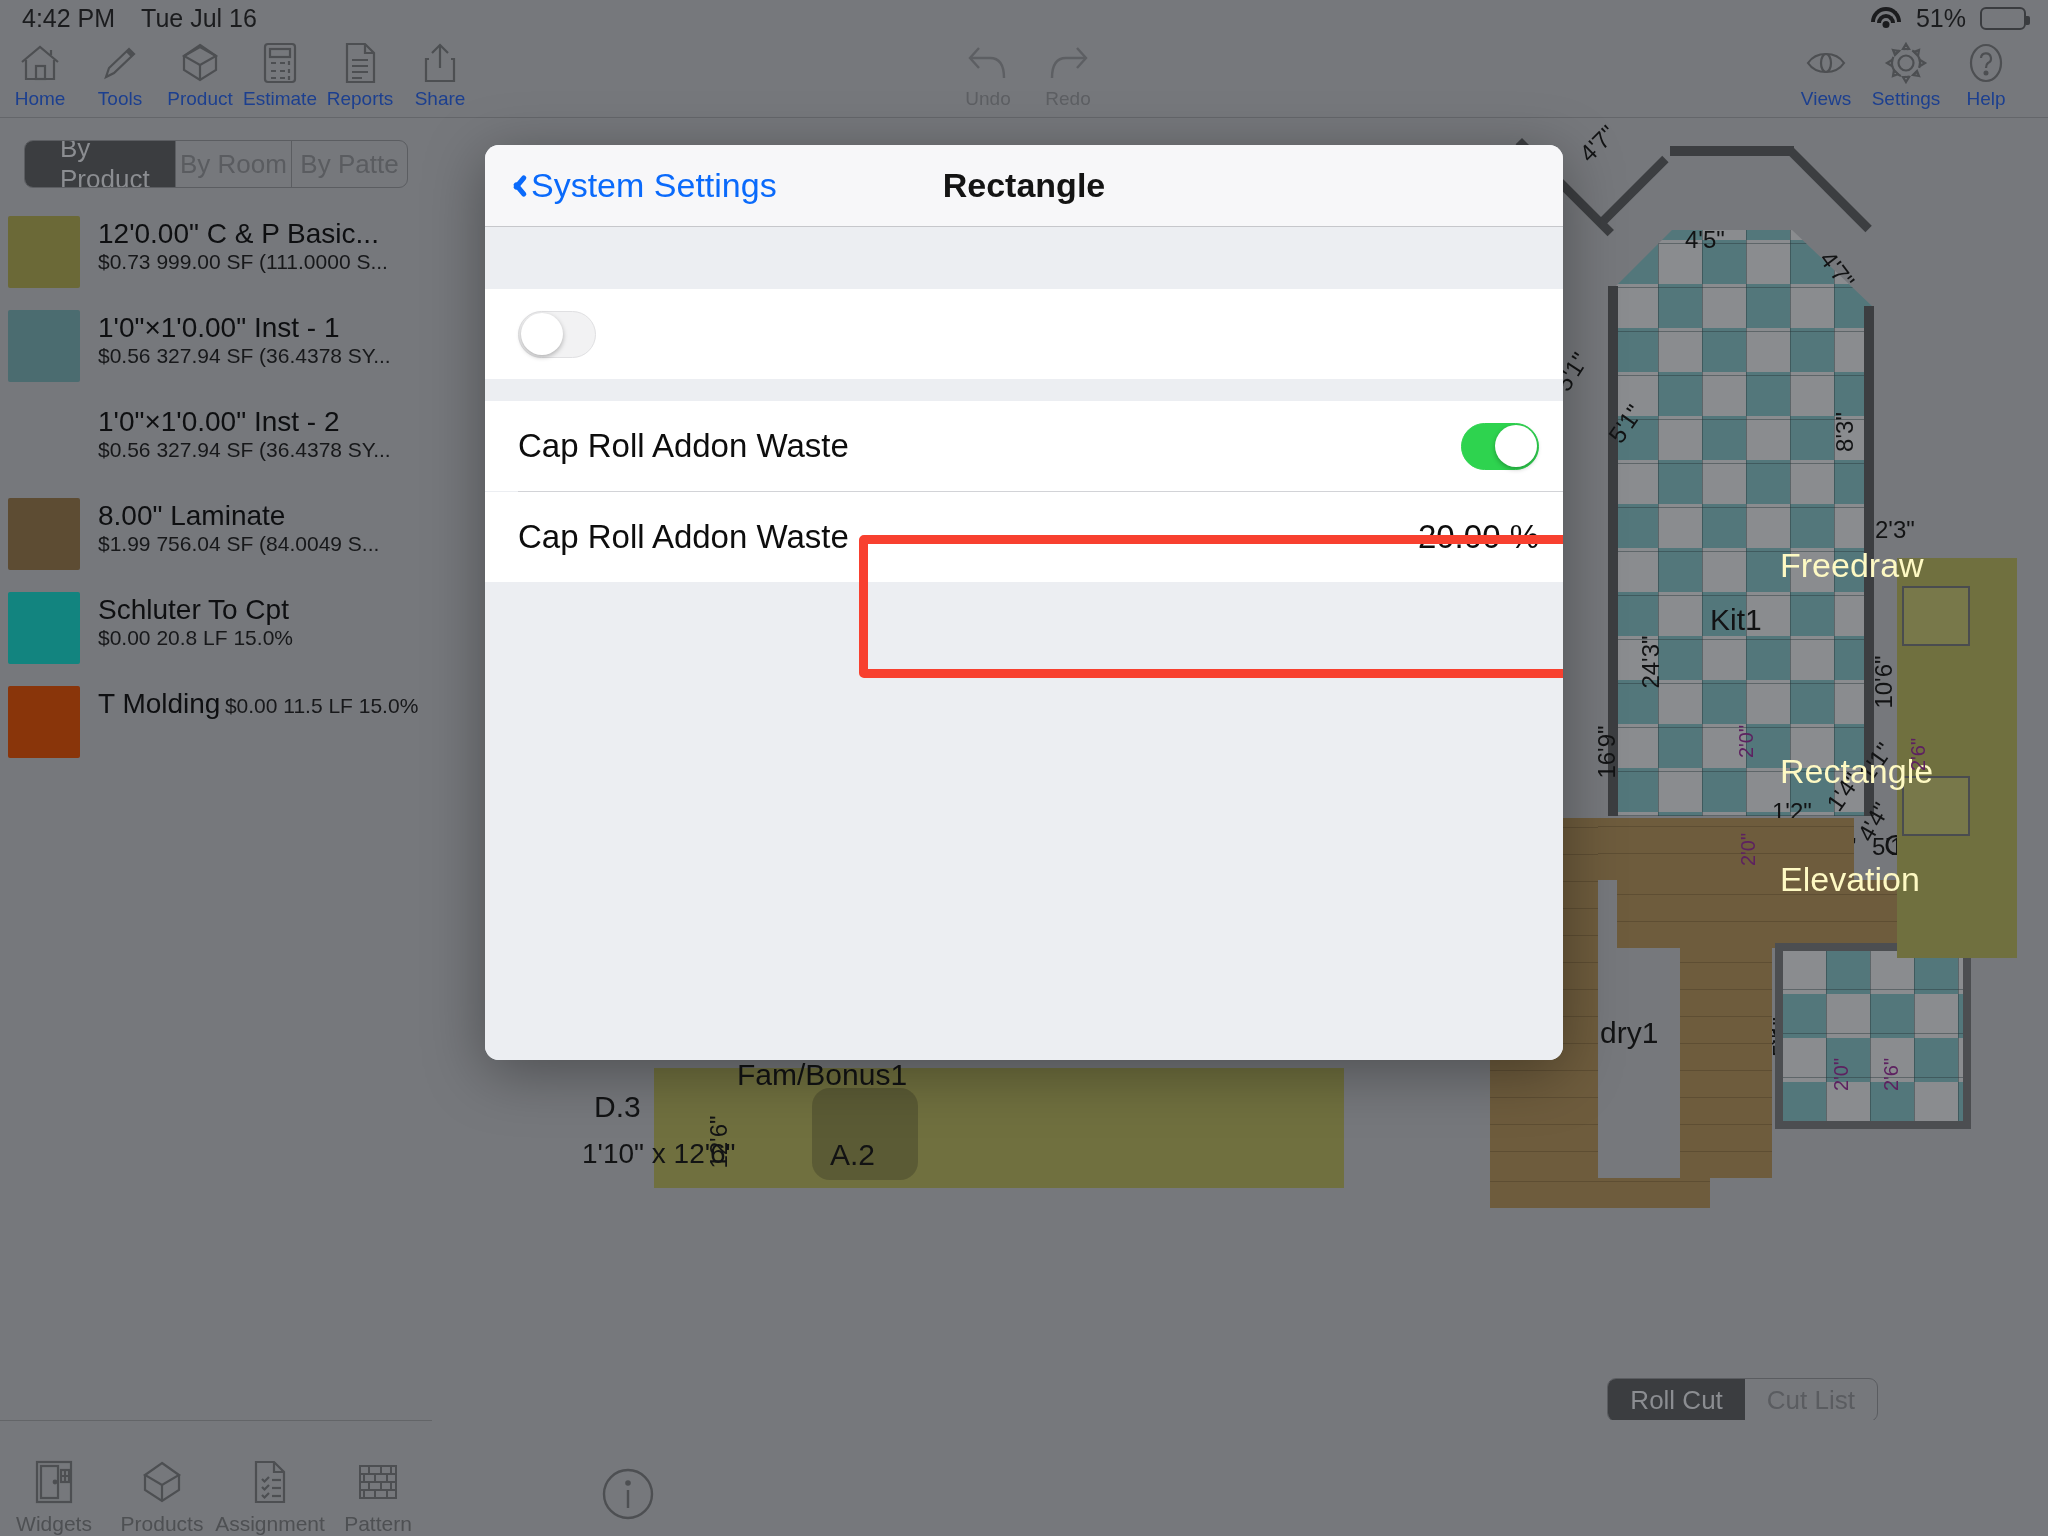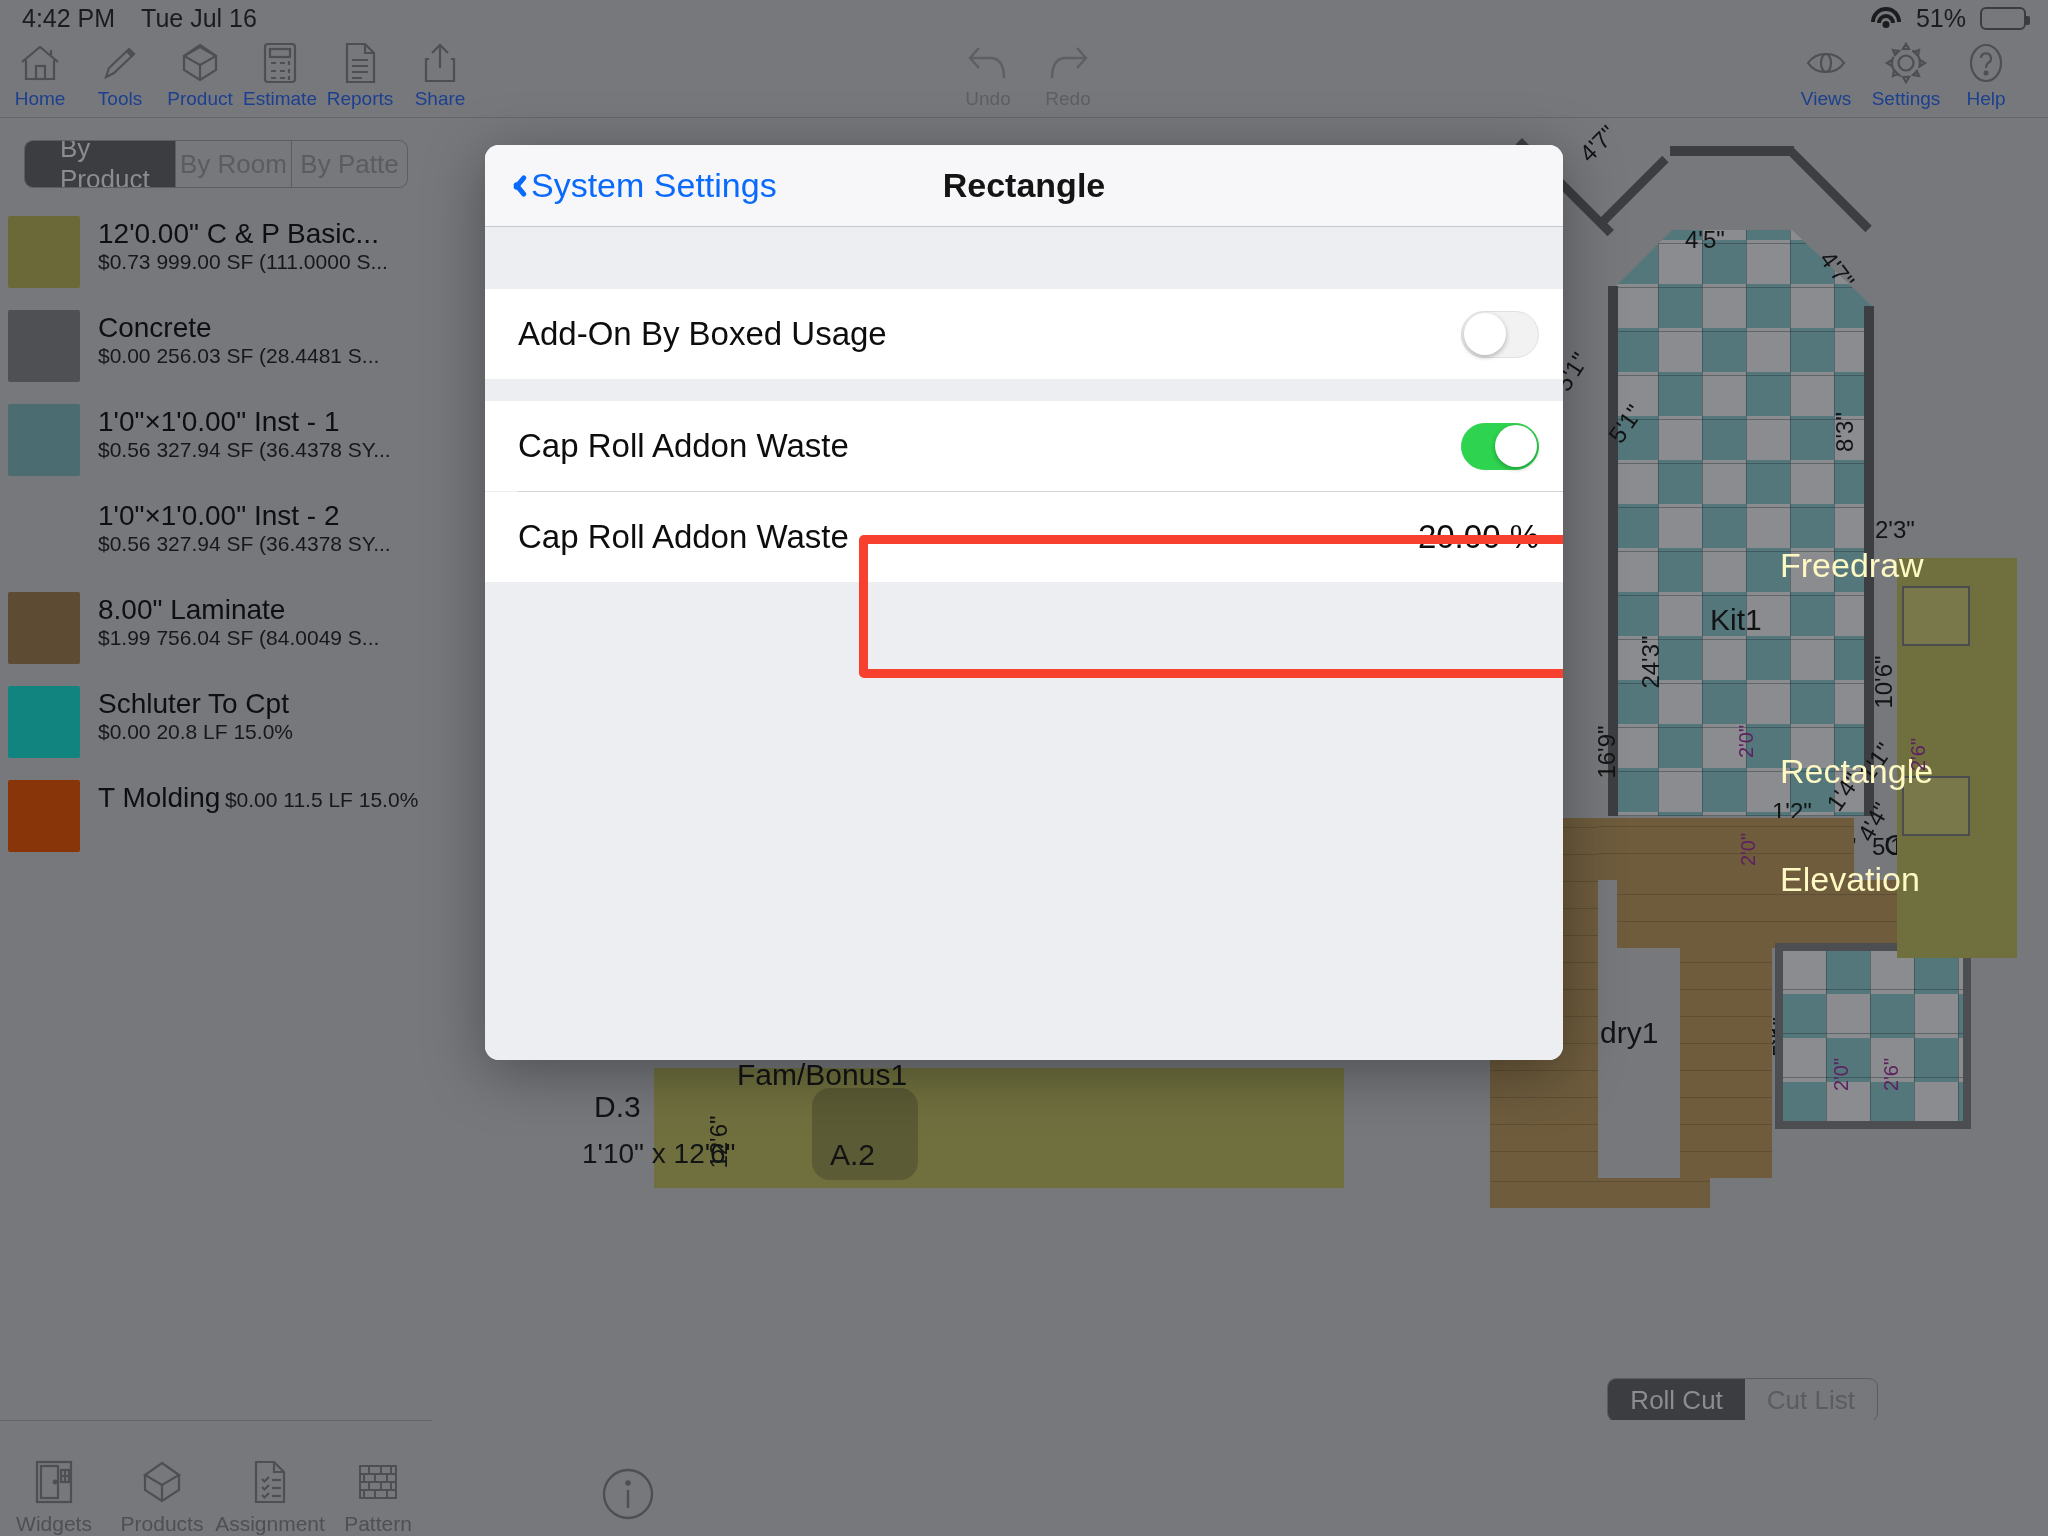--- a/index.html
+++ b/index.html
@@ -466,27 +466,20 @@
       </div>
       <div class="prodlist">
         <div class="prow">
           <span class="swatch" style="background:#6b6937"></span>
           <span class="pinfo">
             <span class="pname">12'0.00" C &amp; P Basic...</span>
             <span class="psub">$0.73 999.00 SF (111.0000 S...</span>
           </span>
         </div>
         <div class="prow">
-          <span class="swatch" style="background:#4e5053"></span>
-          <span class="pinfo">
-            <span class="pname">Concrete</span>
-            <span class="psub">$0.00 256.03 SF (28.4481 S...</span>
-          </span>
-        </div>
-        <div class="prow">
           <span class="swatch" style="background:#4b6c70"></span>
           <span class="pinfo">
             <span class="pname">1'0"×1'0.00" Inst -  1</span>
             <span class="psub">$0.56 327.94 SF (36.4378 SY...</span>
           </span>
         </div>
         <div class="prow">
           <span class="swatch empty"></span>
           <span class="pinfo">
             <span class="pname">1'0"×1'0.00" Inst -  2</span>
@@ -594,21 +587,20 @@
       <div class="backbtn">
         <span class="chev"></span>
         <span>System Settings</span>
       </div>
       <div class="modal-title">Rectangle</div>
     </div>
     <div class="modal-body">
       <div class="group-gap"></div>
 
       <div class="srow">
-        <span class="slabel">Add-On By Boxed Usage</span>
         <span class="toggle">
             <span class="knob"></span>
           </span>
       </div>
 
       <div style="height:22px;background:#eceef2"></div>
 
       <div class="srow">
         <span class="slabel">Cap Roll Addon Waste</span>
         <span class="toggle on">

